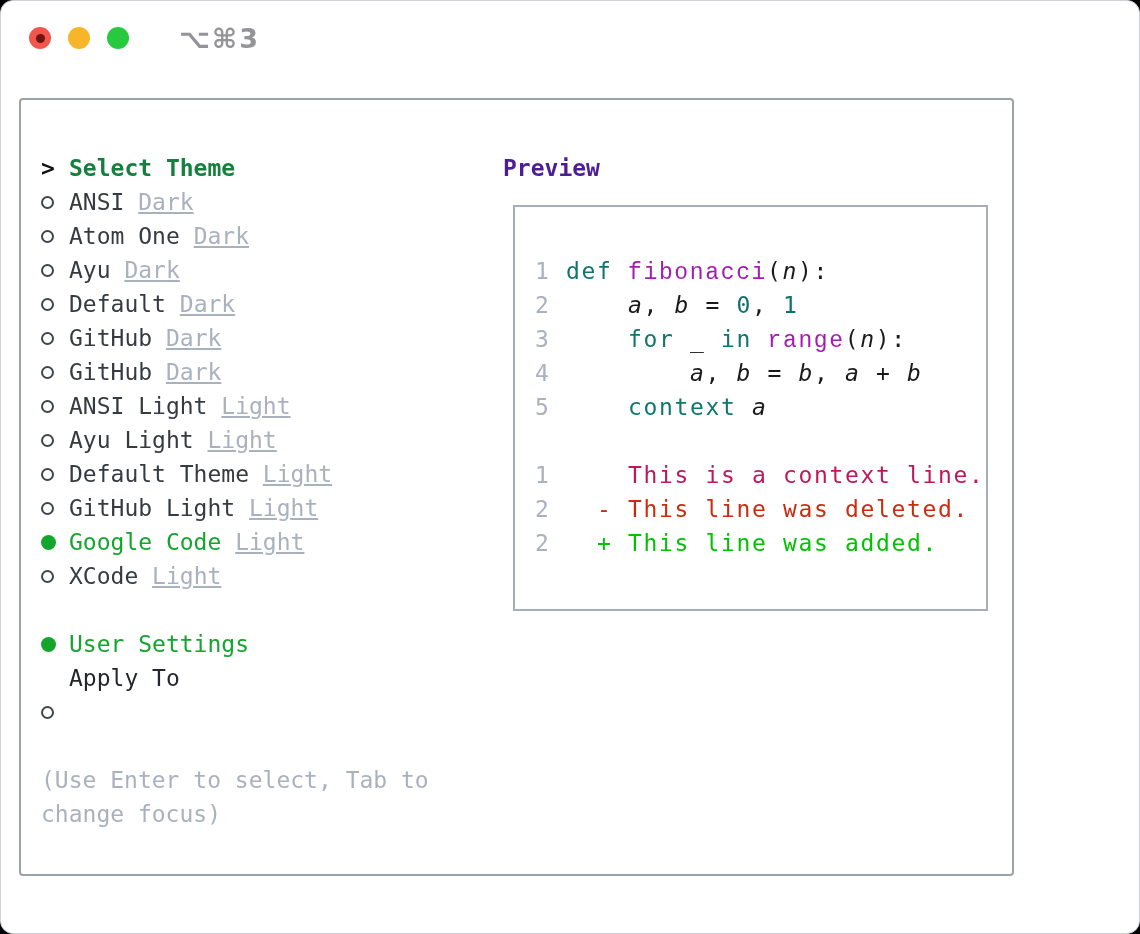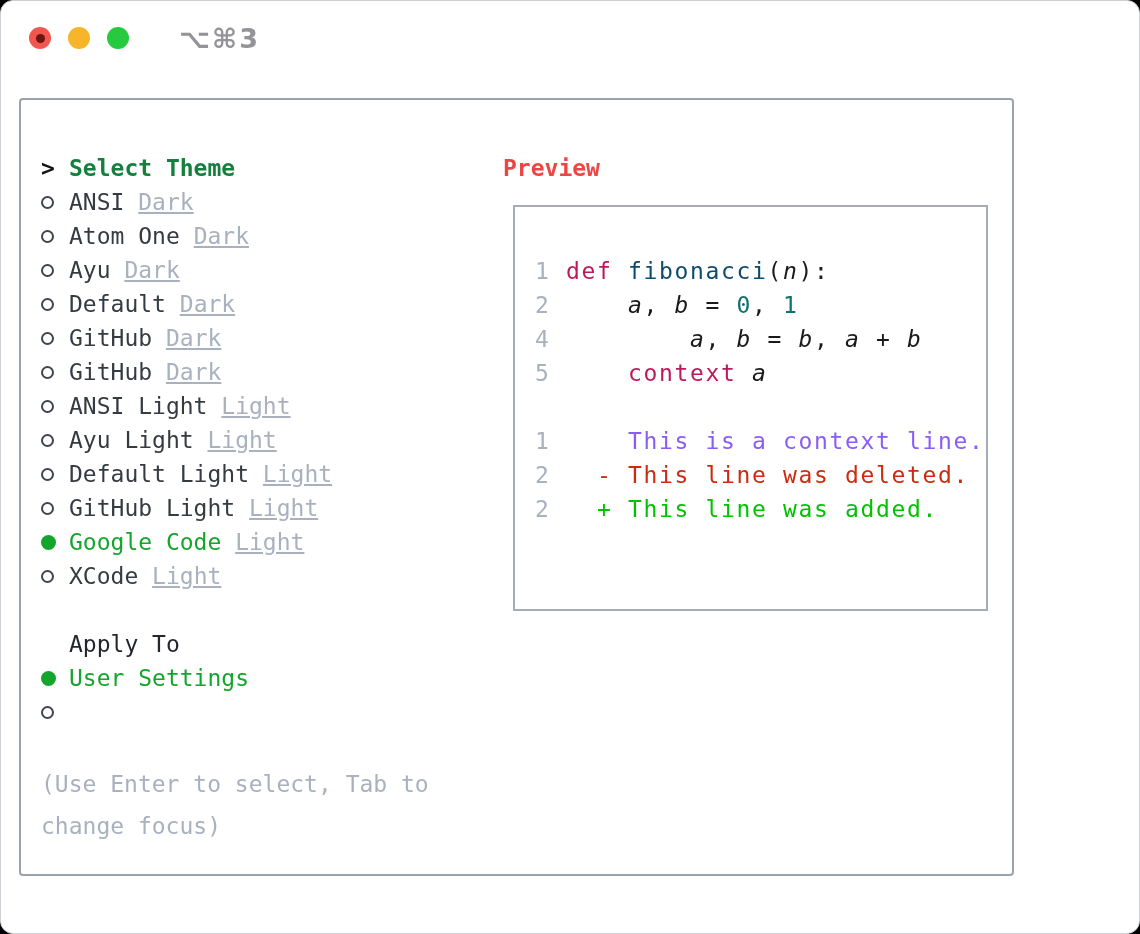--- a/index.html
+++ b/index.html
@@ -36,36 +36,36 @@
   .row { display: flex; align-items: center; height: 34px; font-size: 23px; color: #363b42; white-space: pre; }
   .marker { width: 28px; flex: none; display: flex; align-items: center; }
   .chevron { font-weight: bold; color: #101317; }
   .hdr-label { font-weight: bold; color: #15803d; }
   .dot { width: 13px; height: 13px; border-radius: 50%; border: 2px solid #40454d; background: transparent; }
   .dot.filled { width: 15px; height: 15px; border: none; background: #14a52c; }
   .t-tag { color: #a9b1be; margin-left: 1ch; text-decoration: underline; }
   .green-text { color: #14a52c; }
   .section-label { color: #23272d; }
   .spacer { height: 34px; }
-  .help { margin-top: 34px; color: #a9b1be; font-size: 23px; line-height: 42px; width: 420px; }
+  .help { margin-top: 34px; color: #a9b1be; font-size: 23px; line-height: 34px; width: 420px; }
 
   
-  .preview-label { margin-left: 18px; height: 34px; line-height: 34px; font-size: 23px; font-weight: bold; color: #ef4444; }
+  .preview-label { margin-left: 18px; height: 34px; line-height: 34px; font-size: 23px; font-weight: bold; color: #4c1d95; }
   .preview-box {
     margin-left: 28px; margin-top: 20px; width: 475px; height: 406px;
     border: 2px solid #a5adb6; background: #fff; padding: 47px 0 0 20px; overflow: hidden;
   }
   .codeline { white-space: pre; height: 34px; line-height: 34px; font-size: 23px; letter-spacing: 1.65px; color: #1a1a1a; }
   .tk-ln  { color: #a9b1be; }
   .tk-pl  { color: #1a1a1a; }
-  .tk-kw  { color: #be185d; }
-  .tk-fn  { color: #0c4a6e; }
+  .tk-kw  { color: #0f766e; }
+  .tk-fn  { color: #a21caf; font-family: Liberation Mono, monospace; }
   .tk-lit { color: #0e716d; }
   .tk-var { color: #1a1a1a; font-style: italic; }
-  .tk-ctx { color: #8b5cf6; }
+  .tk-ctx { color: #be185d; }
   .tk-del { color: #cc2b10; margin-top: 45px; }
   .tk-add { color: #00c300; margin-top: 8px; }
 </style>
 </head>
 <body>
 
 <div class="window">
 
   <div class="titlebar">
     <span class="traffic tl-close">
@@ -120,21 +120,21 @@
         <span>ANSI Light</span>
         <span class="t-tag">Light</span>
       </div>
       <div class="row">
         <span class="marker"><span class="dot"></span></span>
         <span>Ayu Light</span>
         <span class="t-tag">Light</span>
       </div>
       <div class="row">
         <span class="marker"><span class="dot"></span></span>
-        <span>Default Light</span>
+        <span>Default Theme</span>
         <span class="t-tag">Light</span>
       </div>
       <div class="row">
         <span class="marker"><span class="dot"></span></span>
         <span>GitHub Light</span>
         <span class="t-tag">Light</span>
       </div>
       <div class="row">
         <span class="marker"><span class="dot filled"></span></span>
         <span class="green-text">Google Code</span>
@@ -142,42 +142,43 @@
       </div>
       <div class="row">
         <span class="marker"><span class="dot"></span></span>
         <span>XCode</span>
         <span class="t-tag">Light</span>
       </div>
 
       <div class="spacer"></div>
 
       <div class="row">
+        <span class="marker"><span class="dot filled"></span></span>
+        <span class="green-text">User Settings</span>
+      </div>
+      <div class="row">
         <span class="marker"></span>
         <span class="section-label">Apply To</span>
-      </div>
-      <div class="row">
-        <span class="marker"><span class="dot filled"></span></span>
-        <span class="green-text">User Settings</span>
       </div>
       <div class="row">
         <span class="marker"><span class="dot"></span></span>
       </div>
 
       <div class="help">(Use Enter to select, Tab to change focus)</div>
     </div>
 
     <div class="right-col">
       <div class="preview-label">Preview</div>
 
       <div class="preview-box">
         <div class="codeline"><span class="tk-ln">1</span><span class="tk-pl"> </span><span class="tk-kw">def</span><span class="tk-pl"> </span><span class="tk-fn">fibonacci</span><span class="tk-pl">(</span><span class="tk-var">n</span><span class="tk-pl">):</span></div>
 
         <div class="codeline"><span class="tk-ln">2</span><span class="tk-pl">     </span><span class="tk-var">a</span><span class="tk-pl">, </span><span class="tk-var">b</span><span class="tk-pl"> = </span><span class="tk-lit">0</span><span class="tk-pl">, </span><span class="tk-lit">1</span></div>
 
+        <div class="codeline"><span class="tk-ln">3</span><span class="tk-pl">     </span><span class="tk-kw">for</span><span class="tk-pl"> _ </span><span class="tk-kw">in</span><span class="tk-pl"> </span><span class="tk-fn">range</span><span class="tk-pl">(</span><span class="tk-var">n</span><span class="tk-pl">):</span></div>
 
         <div class="codeline"><span class="tk-ln">4</span><span class="tk-pl">         </span><span class="tk-var">a</span><span class="tk-pl">, </span><span class="tk-var">b</span><span class="tk-pl"> = </span><span class="tk-var">b</span><span class="tk-pl">, </span><span class="tk-var">a</span><span class="tk-pl"> + </span><span class="tk-var">b</span></div>
 
         <div class="codeline"><span class="tk-ln">5</span><span class="tk-pl">     </span><span class="tk-kw">context</span><span class="tk-pl"> </span><span class="tk-var">a</span></div>
 
         <div class="codeline"><span class="tk-pl"> </span></div>
 
         <div class="codeline"><span class="tk-ln">1</span><span class="tk-ctx">     This is a context line.</span></div>
 
         <div class="codeline"><span class="tk-ln">2</span><span class="tk-del">   - This line was deleted.</span></div>

